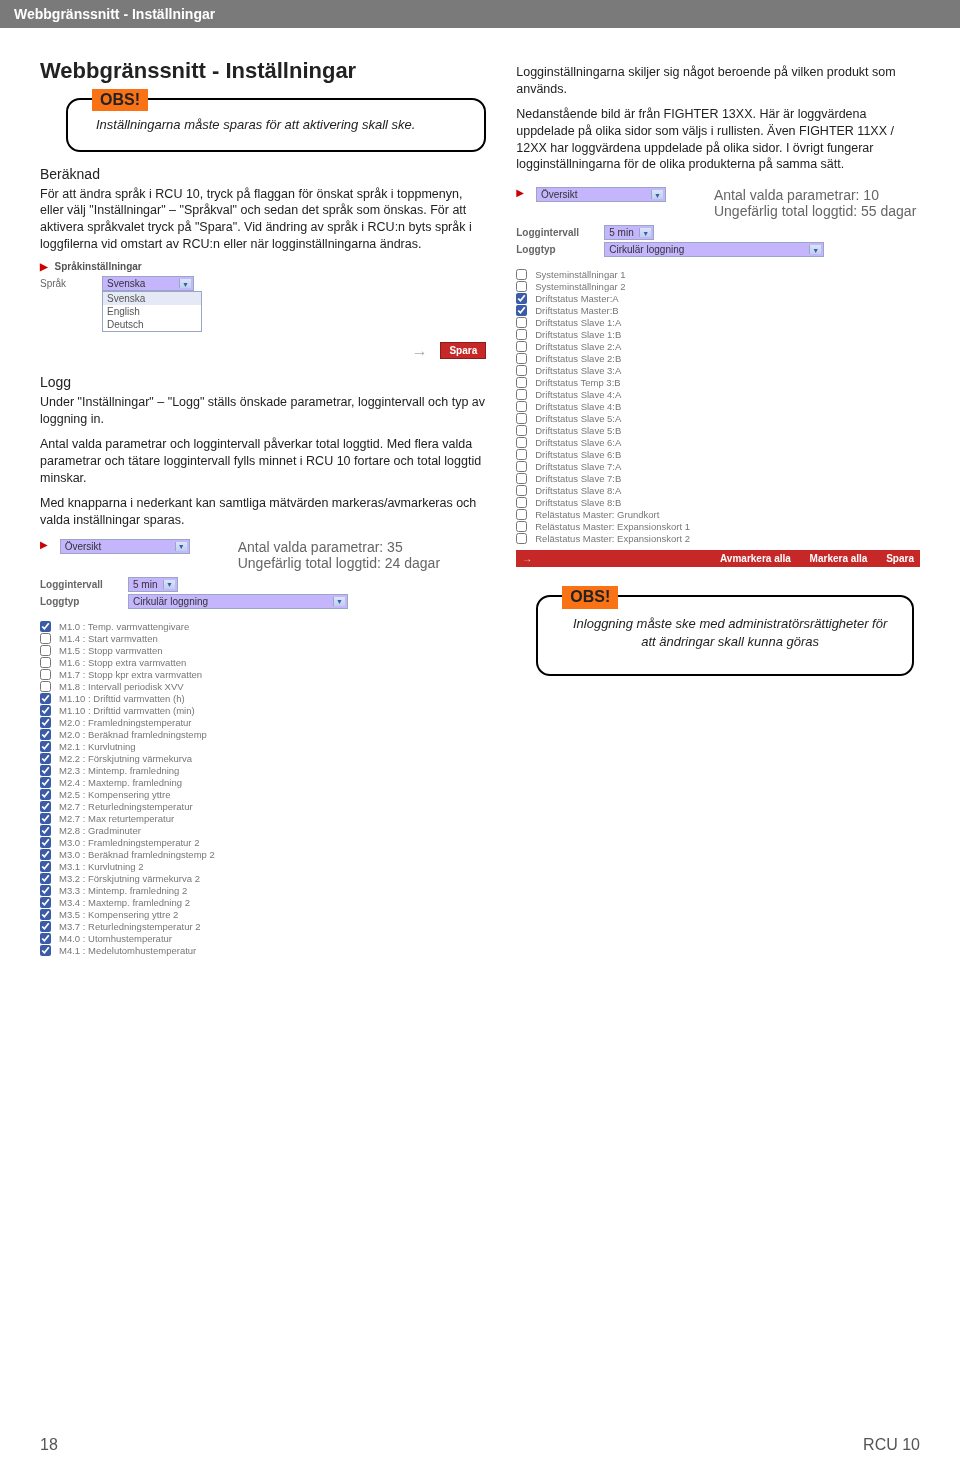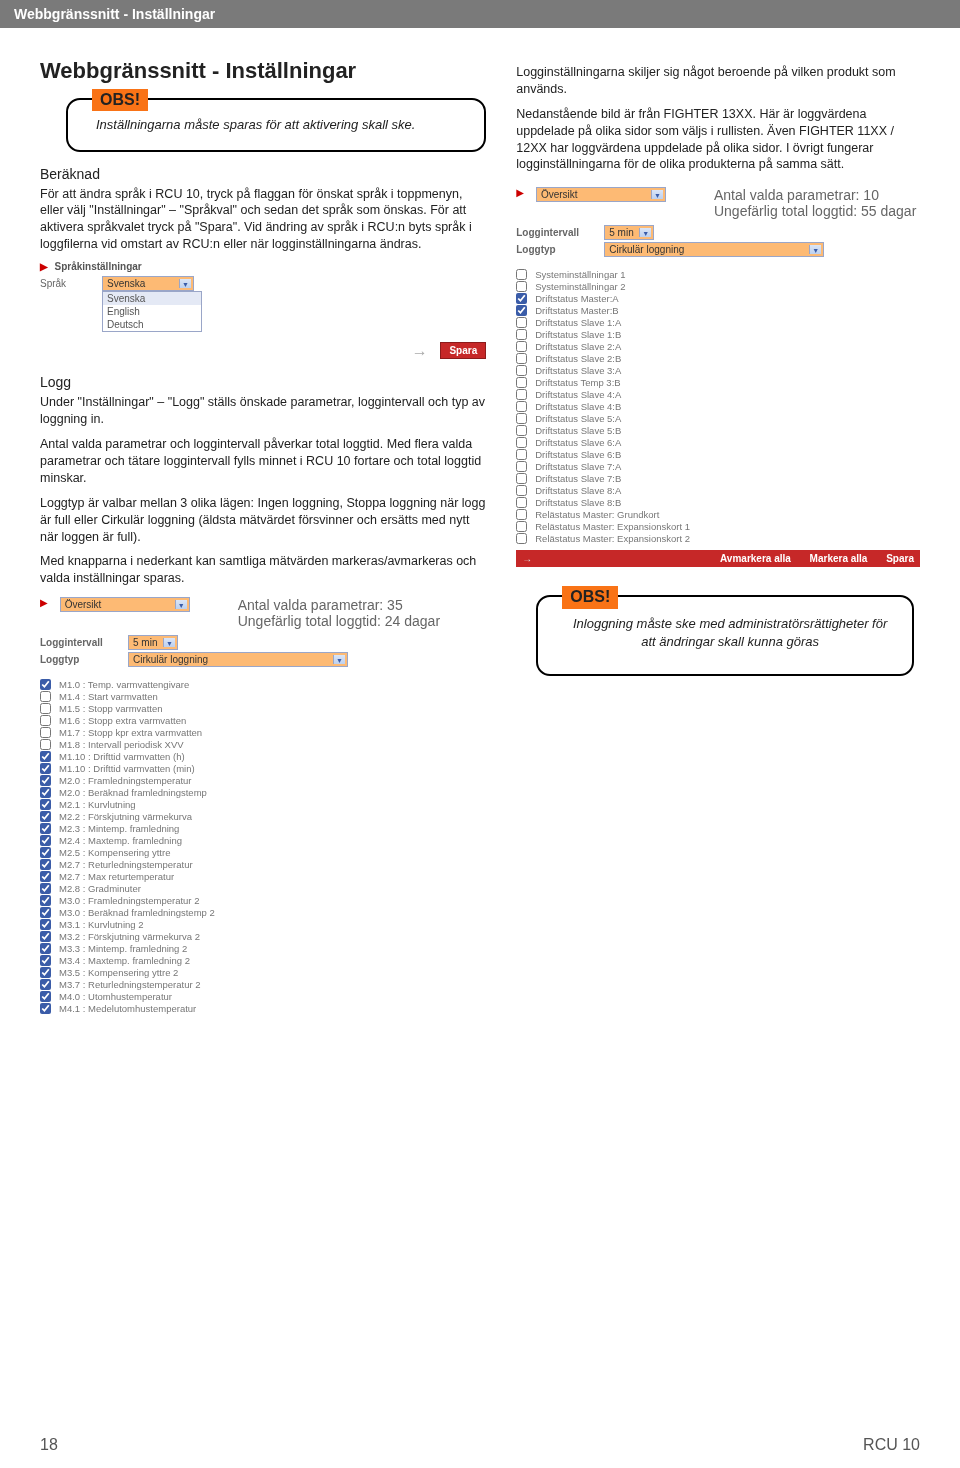--- a/index.html
+++ b/index.html
@@ -66,21 +66,21 @@
   .widget {
     font-size: 10px;
     color: #555;
     margin-top: 6px;
   }
   .widget .arrow { color: #c00; font-size: 10px; margin-right: 4px; }
   .widget-row { display: flex; align-items: center; gap: 8px; margin: 2px 0; }
   .widget-label { width: 80px; font-weight: bold; color: #666; }
   .sel {
     border: 1px solid #9aa6c8;
-    background: #fdba74;
+    background: #c4b5fd;
     padding: 1px 14px 1px 4px;
     position: relative;
     font-size: 10px;
     color: #333;
     display: inline-block;
     min-width: 70px;
   }
   .sel::after {
     content: "";
     position: absolute;
@@ -205,21 +205,20 @@
       </div>
       <div class="btn-row">
         <span class="arrow-gray">→</span>
         <span class="save-btn">Spara</span>
       </div>
     </div>
 
     <div class="subhead">Logg</div>
     <p class="body">Under "Inställningar" – "Logg" ställs önskade parametrar, loggintervall och typ av loggning in.</p>
     <p class="body">Antal valda parametrar och loggintervall påverkar total loggtid. Med flera valda parametrar och tätare loggintervall fylls minnet i RCU 10 fortare och total loggtid minskar.</p>
-    <p class="body">Loggtyp är valbar mellan 3 olika lägen: Ingen loggning, Stoppa loggning när logg är full eller Cirkulär loggning (äldsta mätvärdet försvinner och ersätts med nytt när loggen är full).</p>
     <p class="body">Med knapparna i nederkant kan samtliga mätvärden markeras/avmarkeras och valda inställningar sparas.</p>
 
     <div class="widget" style="margin-top:10px;">
       <div class="oversikt-row">
         <span class="arrow">▶</span>
         <div class="sel">
           <span>Översikt</span>
           <span class="chev">▼</span>
         </div>
         <div class="meta-block" style="margin-left:40px;">

